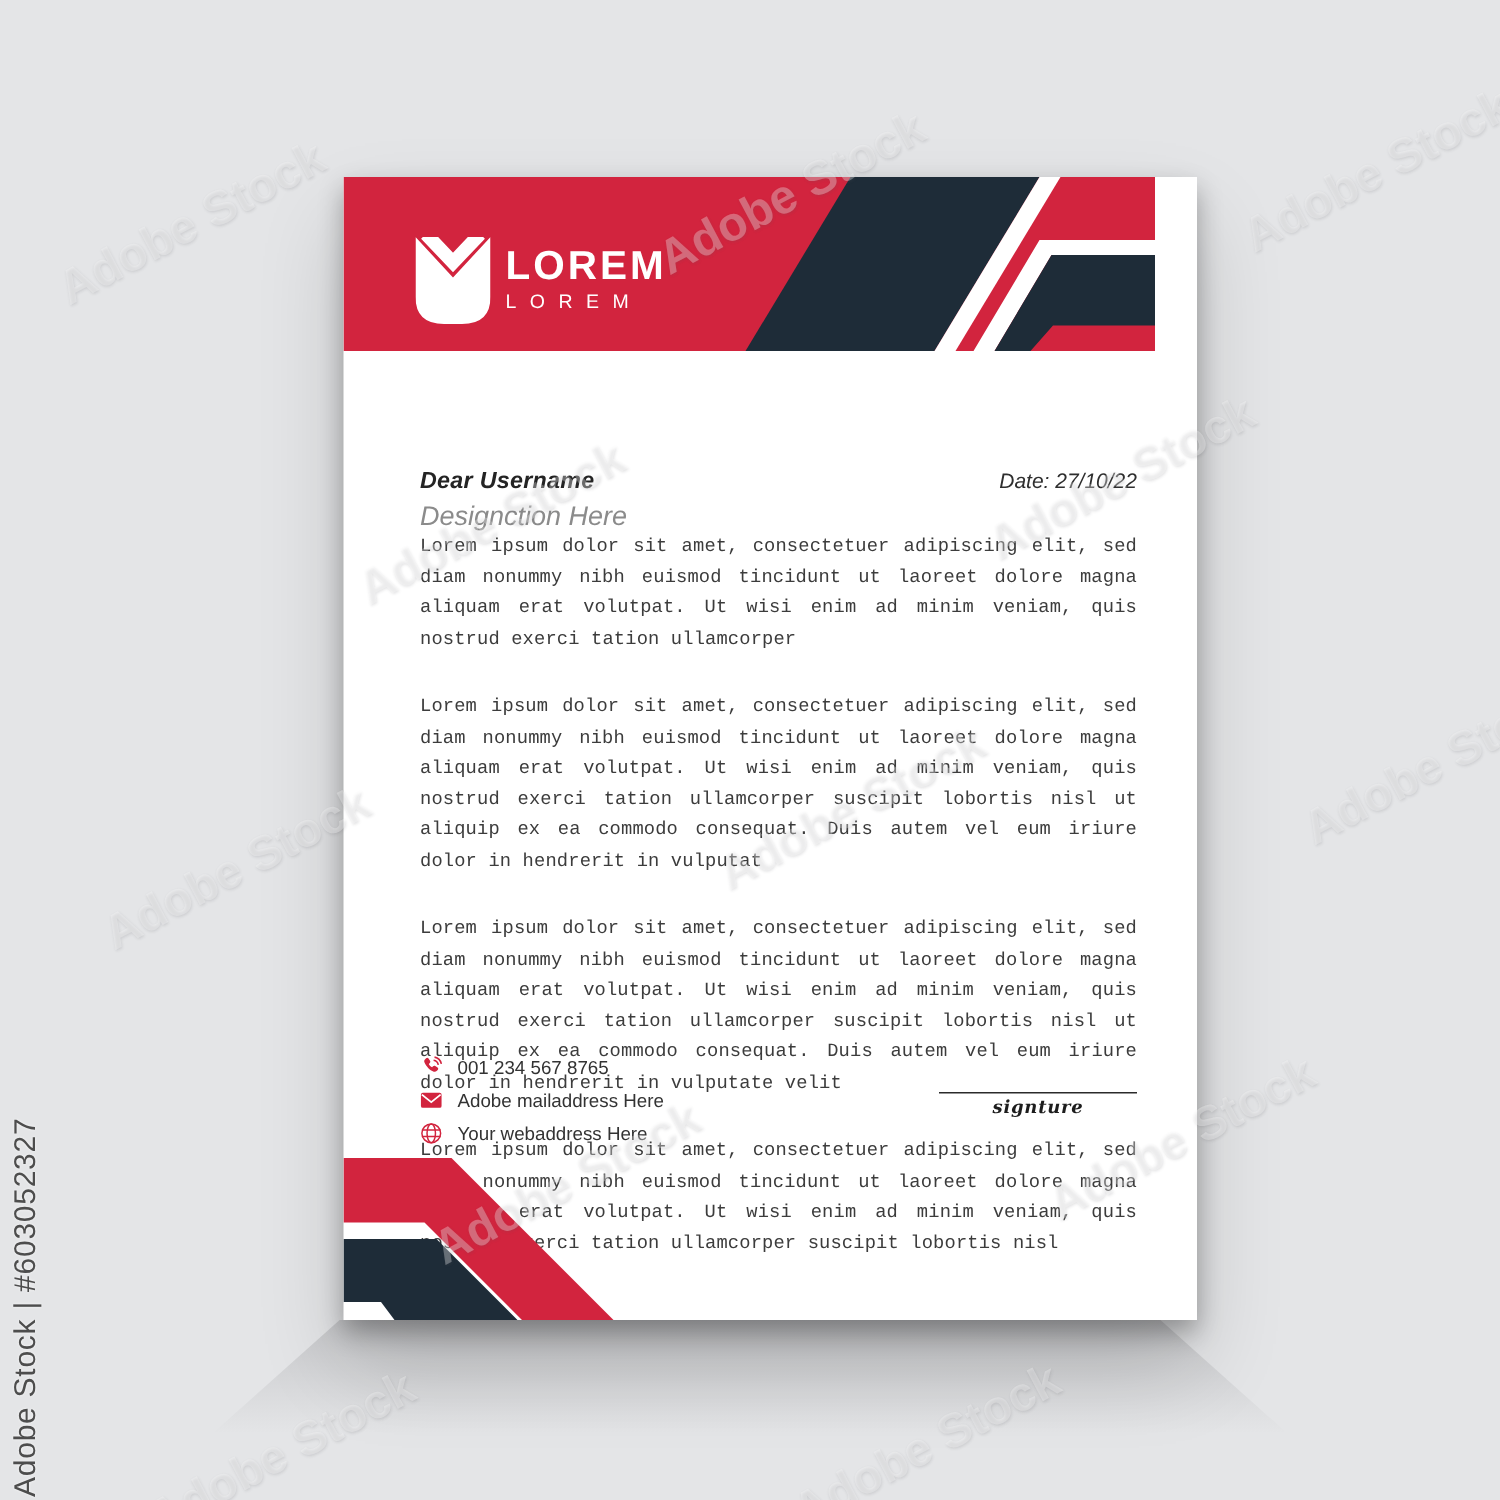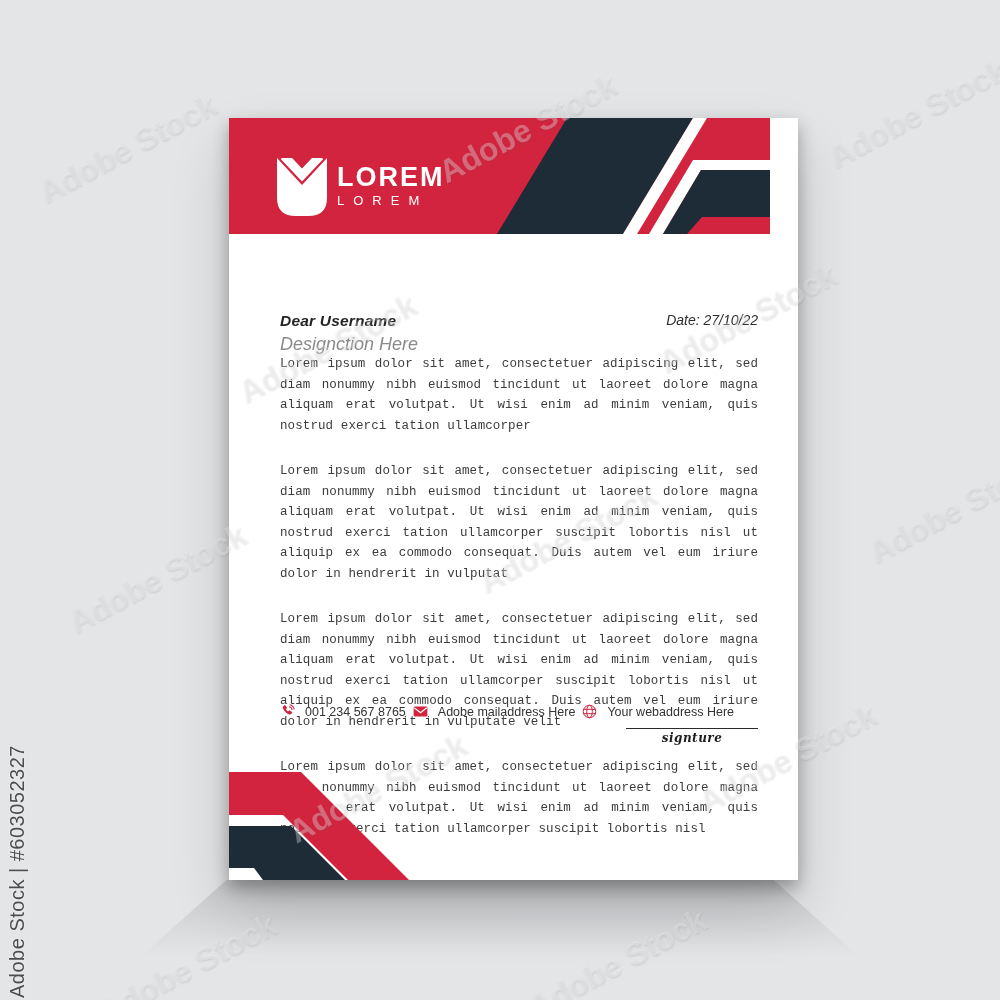--- a/index.html
+++ b/index.html
@@ -36,21 +36,21 @@
   }
   .salutation{font-size:15.5px;font-weight:bold;color:#242424;letter-spacing:.2px;}
   .designation{font-size:18px;color:var(--muted,#8b8b8b);margin-top:4px;}
   .date{font-size:14px;color:#2e2e2e;}
   .paragraphs{position:absolute;left:51px;right:40px;top:236px;}
   .paragraphs p{
     margin:0 0 25px 0;font-size:12.5px;line-height:20.5px;color:var(--text,#3c3c3c);
     text-align:justify;letter-spacing:.1px;font-family:Liberation Mono, monospace;
   }
   
-  .contact{position:absolute;left:51px;top:586px;display:flex;flex-direction:row;gap:7px;}
+  .contact{position:absolute;left:51px;top:586px;display:flex;flex-direction:column;gap:7px;}
   .contact-row{display:flex;align-items:center;gap:10px;}
   .contact-row svg{width:15px;height:15px;flex:0 0 auto;}
   .contact-text{font-size:12.5px;color:#333;}
   
   .signature{position:absolute;right:40px;top:610px;width:132px;text-align:center;}
   .sig-line{border:0;border-top:1.4px solid #2b2b2b;margin:0 0 2px 0;}
   .sig-label{
     font-family:"DejaVu Serif",serif;font-style:italic;font-weight:bold;
     font-size:12px;color:#1d1d1d;letter-spacing:.5px;
   }

